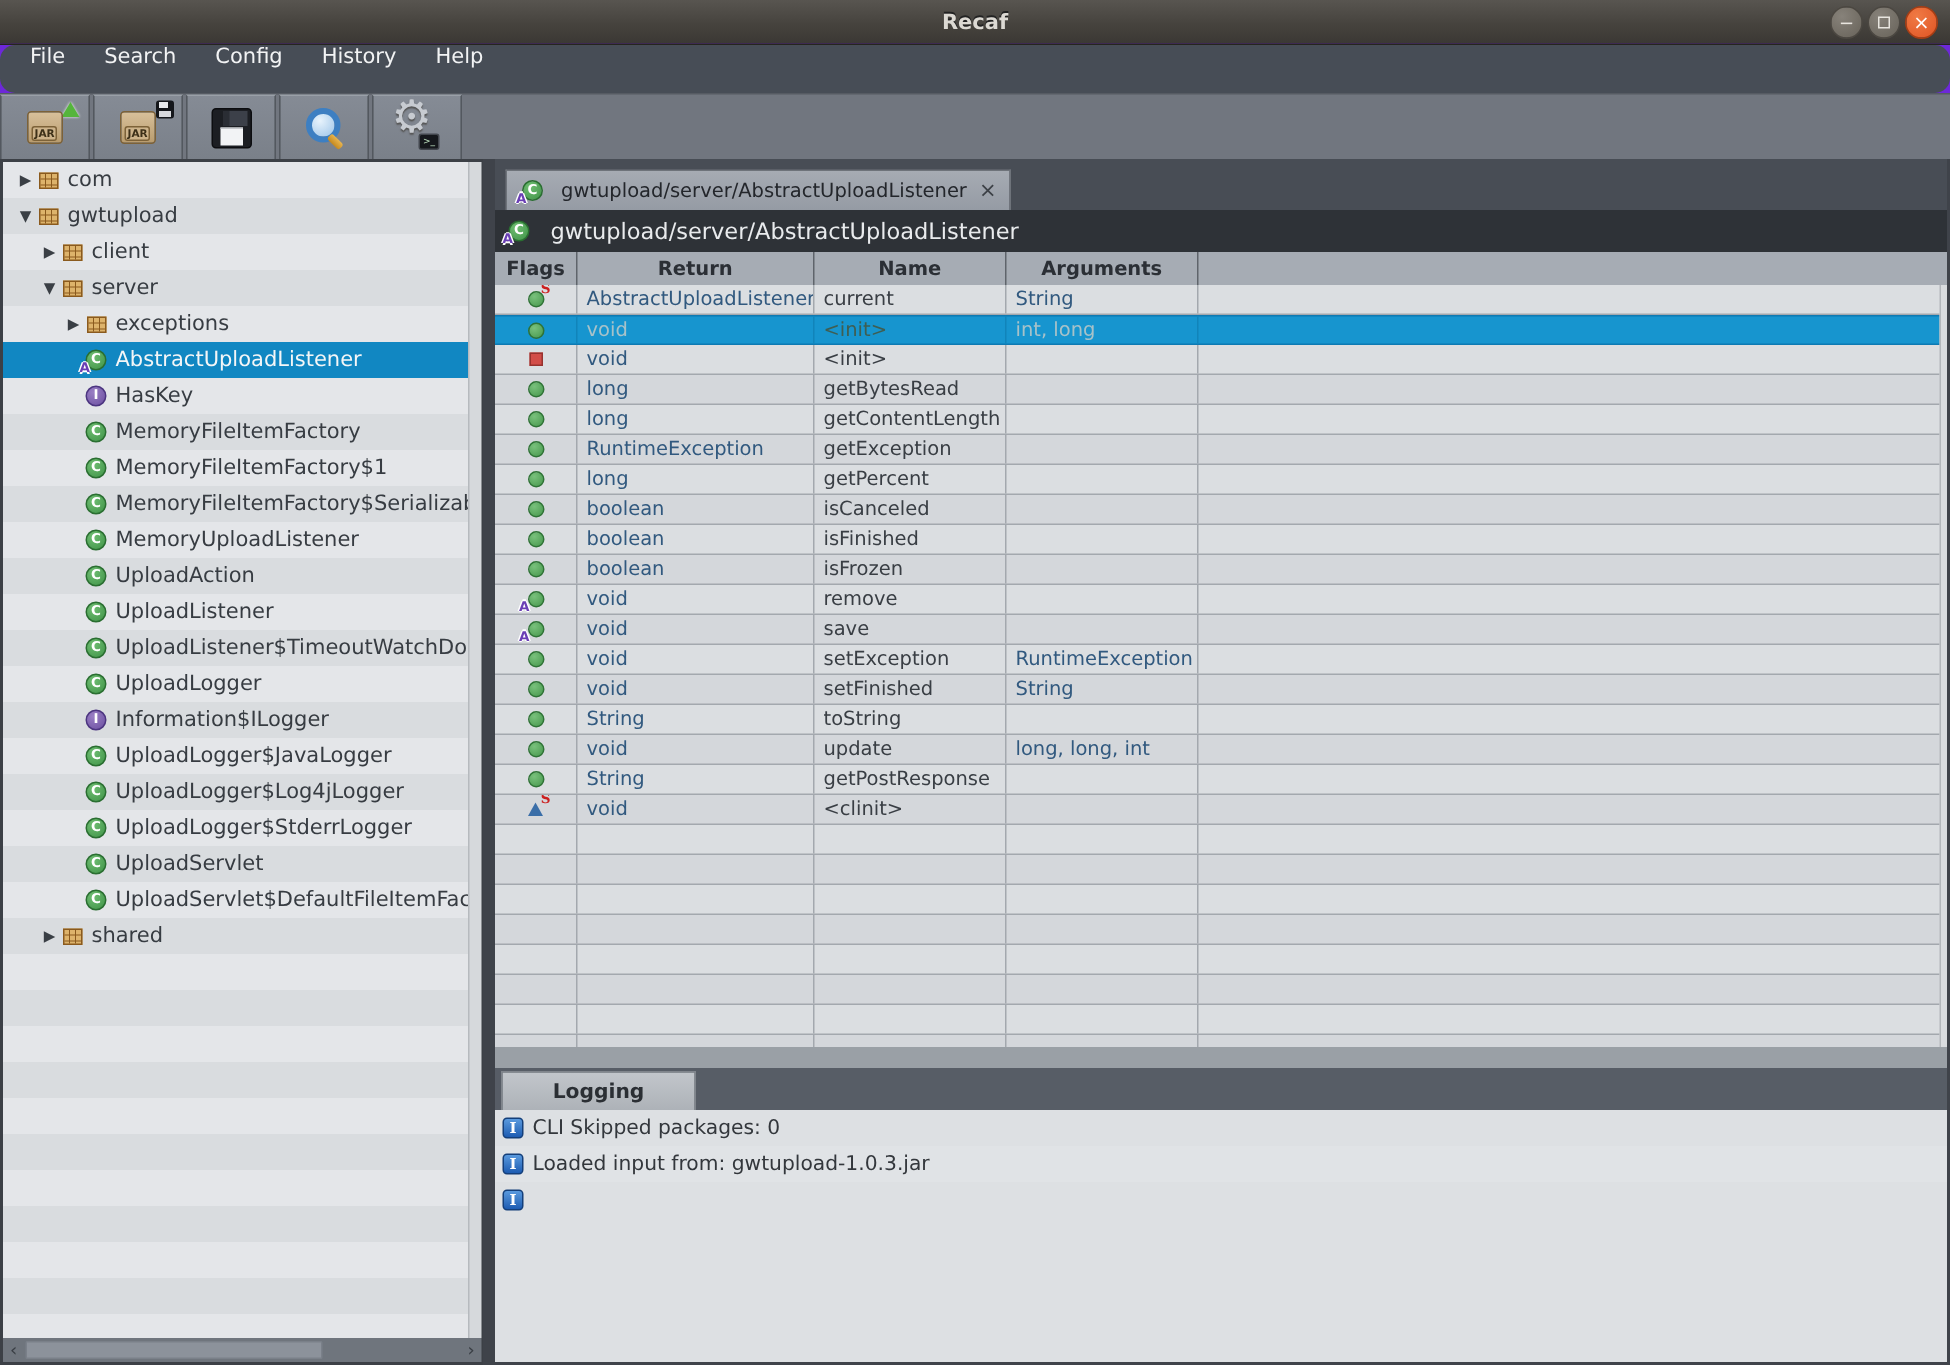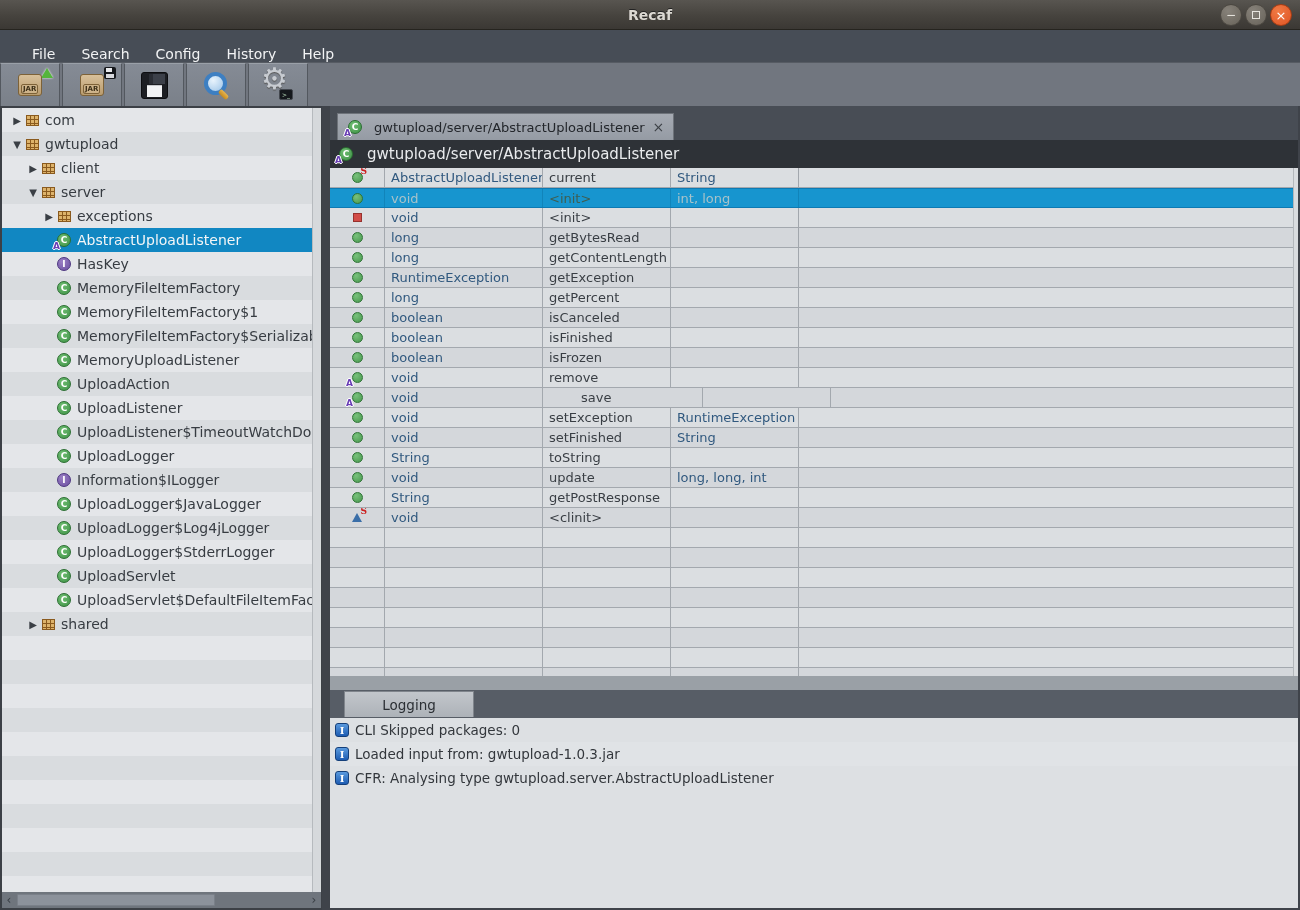--- a/index.html
+++ b/index.html
@@ -14,21 +14,21 @@
   .titlebar .title { color:#dcd9d3; font-weight:bold; font-size:14px; text-shadow:0 -1px 0 #222; }
   .winbtns { position:absolute; right:8px; top:4px; display:flex; gap:3px; }
   .winbtn { width:22px; height:22px; border-radius:50%; display:flex; align-items:center; justify-content:center;
     font-size:12px; color:#e8e5df; background:radial-gradient(circle at 35% 30%, #87827a, #676259);
     border:1px solid #4b4741; }
   .winbtn.close { background:radial-gradient(circle at 35% 30%, #f07a44, #df5424); border:1px solid #a63d14; color:#fff; font-size:13px; }
   .winbtn .sq { width:8px; height:8px; border:1.5px solid #e8e5df; display:block; }
 
   
   .menubar { position:absolute; left:0; top:30px; width:1300px; height:32px; background:#474d56;
-    display:flex; align-items:flex-end; padding-left:32px; }
+    display:flex; align-items:flex-start; padding-left:20px;border-radius:10px; }
   .menuitem { color:#f2f3f4; font-size:14px; margin-right:26px; cursor:default; }
 
   
   .toolbar { position:absolute; left:0; top:62px; width:1300px; height:44px; background:#71767f;
     border-top:1px solid #565b63; display:flex; }
   .toolbtn { width:60px; height:44px; background:linear-gradient(#858b95,#7a8089); border:1px solid #53585f;
     border-top:1px solid #9aa0a8; margin-right:2px; position:relative; display:flex; align-items:center; justify-content:center; }
   
   .jarbox { position:relative; width:24px; height:22px; background:linear-gradient(#d8c09a,#b99c6e);
     border:1px solid #7d6238; border-radius:3px; }
@@ -118,21 +118,21 @@
   .trow.selected .c.name { color:#3f5e52; }
   .flagico { position:relative; width:16px; height:14px; display:inline-flex; align-items:center; justify-content:center; }
   .fcirc { width:11px; height:11px; border-radius:50%; background:radial-gradient(circle at 35% 30%, #79c17c, #47984d); border:1px solid #2f7336; }
   .fsq { width:9px; height:9px; background:#d24d48; border:1px solid #97322e; }
   .ftri { width:0; height:0; border-left:5px solid transparent; border-right:5px solid transparent; border-bottom:9px solid #3a6ea8; }
   .fsup { position:absolute; right:-2px; top:-5px; color:#cc2020; font-size:9px; font-weight:bold; font-family:"DejaVu Serif", serif; }
   .tvscroll { position:absolute; right:0; top:0; width:5px; height:100%; background:#d9dcdf; border-left:1px solid #b3b7bb; }
   .gapstrip { height:14px; background:#9aa0a6; flex:none; }
 
   
-  .logbar { height:28px; background:#575d66; display:flex; align-items:center; padding-left:14px; flex:none; }
+  .logbar { height:28px; background:#575d66; display:flex; align-items:flex-end; padding-left:4px; flex:none;font-weight:bold; }
   .logtab { width:130px; height:26px; background:linear-gradient(#c2c6cb,#adb2b8); border:1px solid #80858c; border-bottom:none;
     display:flex; align-items:center; justify-content:center; font-size:13.5px; color:#2b2f34; }
   .logarea { flex:1; background:#dde0e3; overflow:hidden; }
   .logrow { height:24px; display:flex; align-items:center; padding-left:5px; gap:6px; font-size:13.5px; color:#33373c; }
   .logrow.odd { background:#e0e3e6; }
   .infoico { width:14px; height:14px; flex:none; border-radius:3px; background:linear-gradient(#5a9ade,#1d5cb2);
     border:1px solid #143f7a; color:#fff; font-family:"DejaVu Serif", serif; font-weight:bold; font-size:10px;
     display:flex; align-items:center; justify-content:center; }
 </style>
 </head>
@@ -372,20 +372,27 @@
           <span class="close">×</span>
         </div>
       </div>
       <div class="classheader">
         <span class="ticon">
             <span class="circ green">C</span>
             <span class="abadge">A</span>
           </span>
         <span>gwtupload/server/AbstractUploadListener</span>
       </div>
+      <div class="thead" id="thead">
+          <div class="hc" style="width: 55px;">Flags</div>
+          <div class="hc" style="width: 158px;">Return</div>
+          <div class="hc" style="width: 128px;">Name</div>
+          <div class="hc" style="width: 128px;">Arguments</div>
+          <div class="hc" style="flex: 1 1 0%; border-right: none;"></div>
+        </div>
       <div class="tbody" id="tbody">
           <div class="trow odd">
             <div class="c flags" style="width: 55px;">
               <span class="flagico">
                 <span class="fcirc"></span>
                 <span class="fsup">S</span>
               </span>
             </div>
             <div class="c ret" style="width: 158px;">AbstractUploadListener</div>
             <div class="c name" style="width: 128px;">current</div>
@@ -504,21 +511,21 @@
             <div class="c" style="flex: 1 1 0%; border-right: none;"></div>
           </div>
           <div class="trow even">
             <div class="c flags" style="width: 55px;">
               <span class="flagico">
                 <span class="fcirc"></span>
                 <span class="abadge">A</span>
               </span>
             </div>
             <div class="c ret" style="width: 158px;">void</div>
-            <div class="c name" style="width: 128px; margin-left: 32px;">save</div>
+            <div class="c name" style="width: 128px;">save</div>
             <div class="c args" style="width: 128px;"></div>
             <div class="c" style="flex: 1 1 0%; border-right: none;"></div>
           </div>
           <div class="trow odd">
             <div class="c flags" style="width: 55px;">
               <span class="flagico">
                 <span class="fcirc"></span>
               </span>
             </div>
             <div class="c ret" style="width: 158px;">void</div>
@@ -648,18 +655,17 @@
           <div class="logrow">
             <span class="infoico">I</span>
             <span>CLI Skipped packages: 0</span>
           </div>
           <div class="logrow odd">
             <span class="infoico">I</span>
             <span>Loaded input from: gwtupload-1.0.3.jar</span>
           </div>
           <div class="logrow">
             <span class="infoico">I</span>
-            <span>CFR: Analysing type gwtupload.server.AbstractUploadListener</span>
           </div>
         </div>
     </div>
   </div>
 </div>
 
 </body></html>

